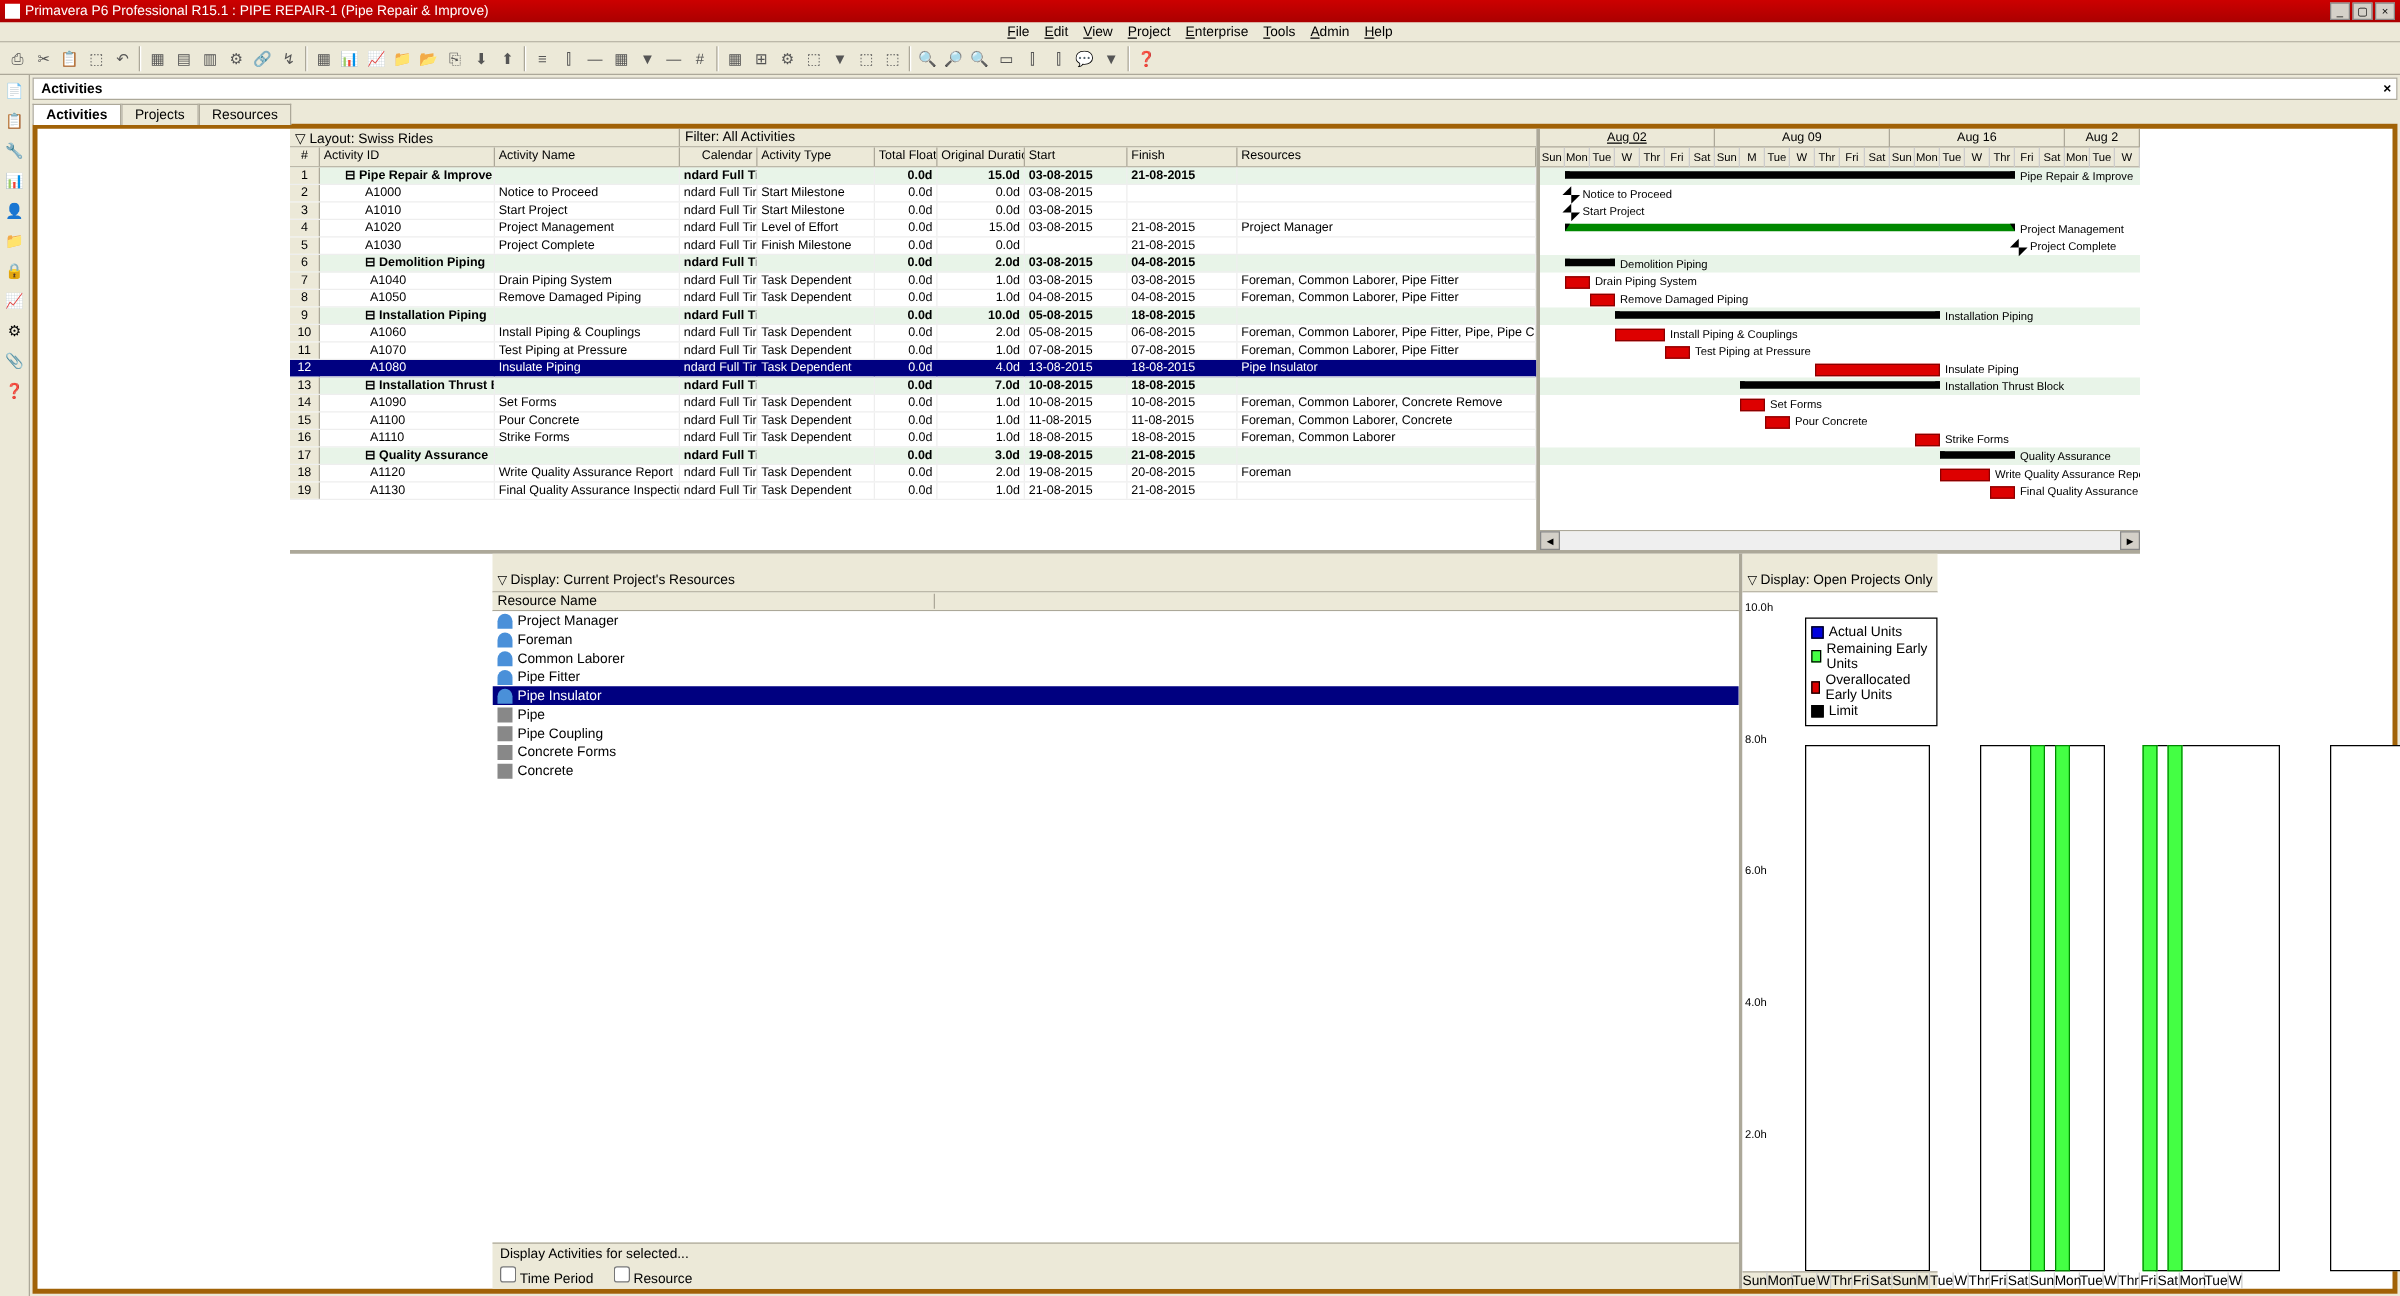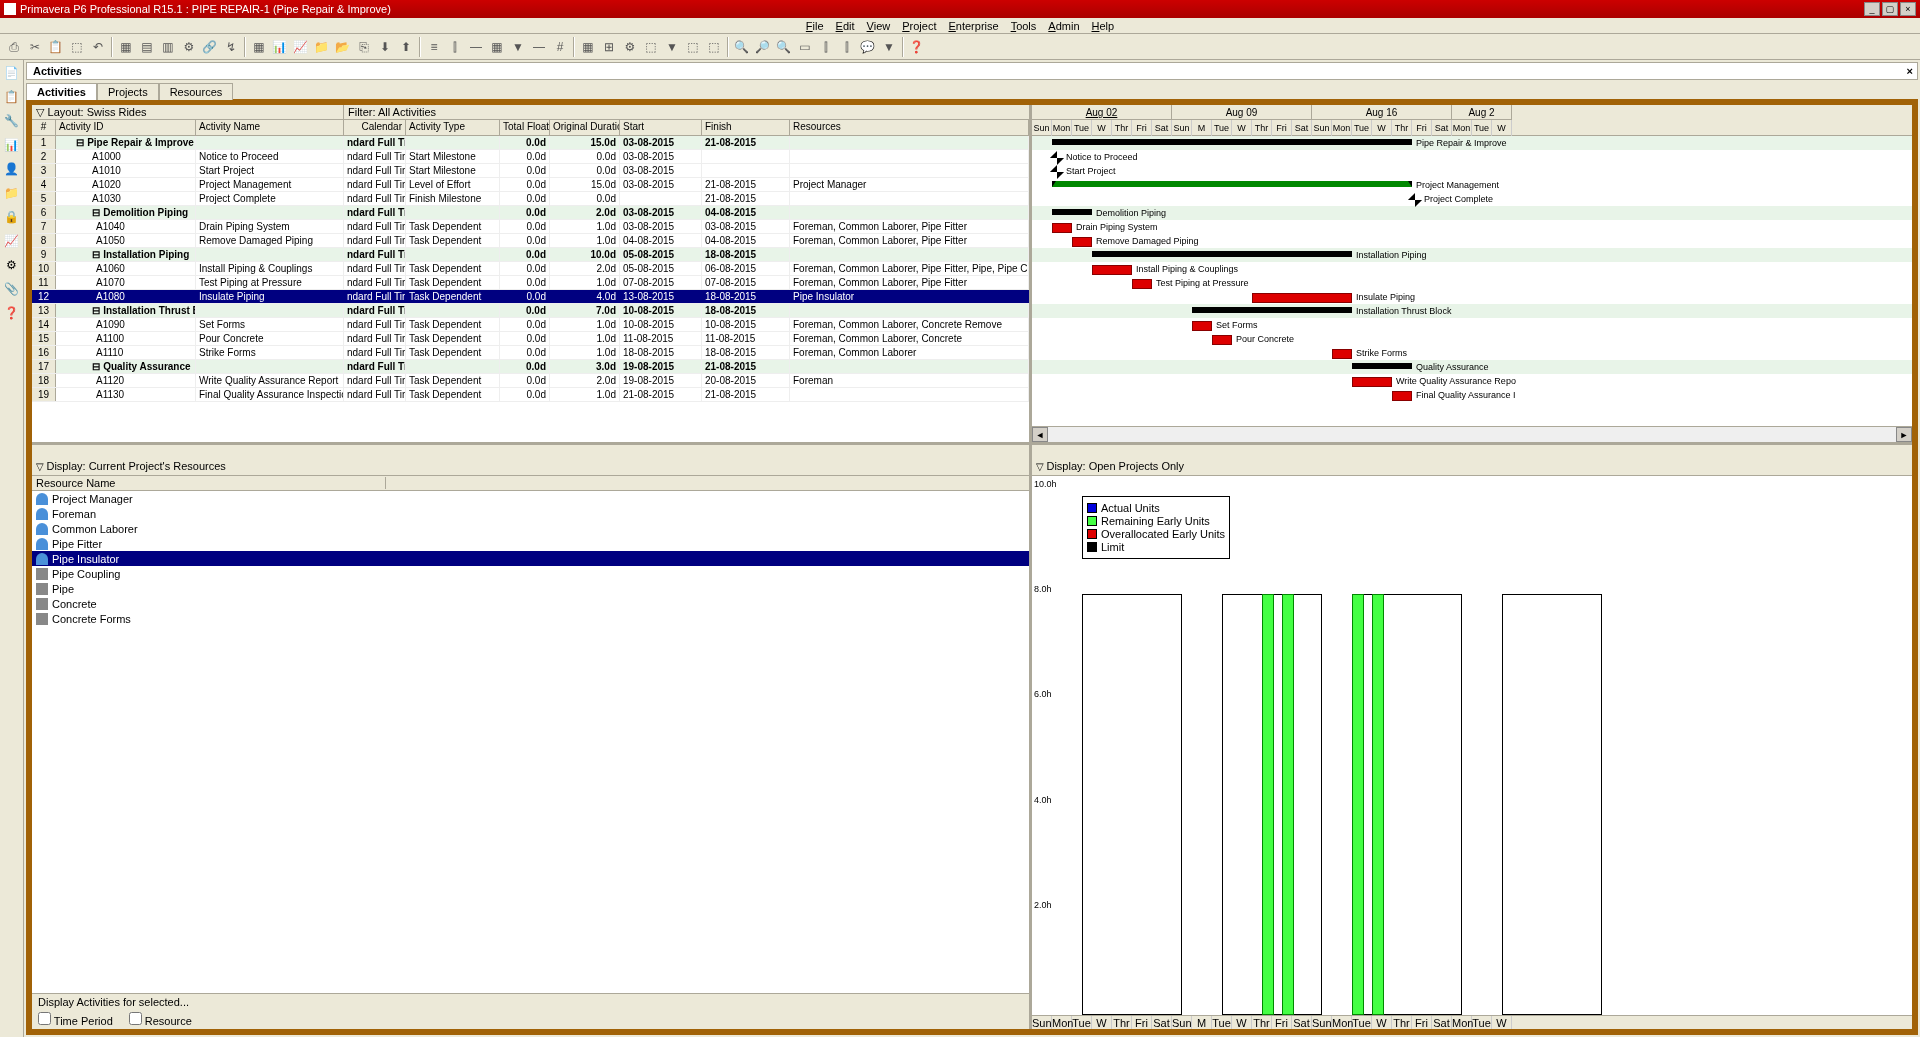--- a/index.html
+++ b/index.html
@@ -16,21 +16,21 @@
 .toolbar .sep { width:2px; height:20px; border-left:1px solid #aca899; border-right:1px solid #fff; margin:0 2px; }
 .main { display:flex; height:calc(100% - 60px); }
 .sidebar { width:24px; background:#ece9d8; border-right:1px solid #aca899; display:flex; flex-direction:column; align-items:center; padding-top:4px; gap:6px; }
 .sidebar .sbtn { width:18px; height:18px; display:flex; align-items:center; justify-content:center; font-size:12px; }
 .content { flex:1; display:flex; flex-direction:column; }
 .panel-title { background:#fff; border:1px solid #aca899; padding:2px 6px; font-weight:bold; margin:2px; position:relative; }
 .panel-title .close-x { position:absolute; right:4px; top:2px; font-size:11px; }
 .tab-row { display:flex; margin:0 2px; }
 .tab { padding:2px 10px; border:1px solid #aca899; background:#ece9d8; border-bottom:none; position:relative; top:1px; }
 .tab.active { background:#fff; font-weight:bold; z-index:2; }
-.workspace { flex:1; display:flex; flex-direction:column; margin:0 2px 2px 2px; border:6px solid #a16207; background:#fff; }
+.workspace { flex:1; display:flex; flex-direction:column; margin:0 2px 2px 2px; border:4px solid #a16207; background:#fff;align-items:center; }
 .upper { flex:0 0 340px; display:flex; border-bottom:3px solid #aca899; }
 .grid-pane { flex:0 0 1000px; display:flex; flex-direction:column; border-right:3px solid #aca899; overflow:hidden; }
 .info-row { display:flex; height:15px; background:#ece9d8; border-bottom:1px solid #aca899; font-size:10px; }
 .info-row .layout { flex:0 0 312px; padding:1px 4px; border-right:1px solid #aca899; }
 .info-row .filter { flex:1; padding:1px 4px; }
 .hdr-row { display:flex; background:#ece9d8; height:16px; border-bottom:1px solid #aca899; }
 .hdr-row div { border-right:1px solid #aca899; padding:1px 3px; font-size:10px; overflow:hidden; white-space:nowrap; }
 .col-num { width:24px; text-align:center; }
 .col-id { width:140px; }
 .col-name { width:148px; }
@@ -569,33 +569,33 @@
               <div class="res-item">
                 <span class="res-icon person"></span>
                 <span>Pipe Fitter</span>
               </div>
               <div class="res-item sel">
                 <span class="res-icon person"></span>
                 <span>Pipe Insulator</span>
               </div>
               <div class="res-item">
                 <span class="res-icon material"></span>
+                <span>Pipe</span>
+              </div>
+              <div class="res-item">
+                <span class="res-icon material"></span>
                 <span>Pipe Coupling</span>
               </div>
               <div class="res-item">
                 <span class="res-icon material"></span>
-                <span>Pipe</span>
+                <span>Concrete Forms</span>
               </div>
               <div class="res-item">
                 <span class="res-icon material"></span>
                 <span>Concrete</span>
-              </div>
-              <div class="res-item">
-                <span class="res-icon material"></span>
-                <span>Concrete Forms</span>
               </div>
             </div>
           <div class="res-footer">
             <div>Display Activities for selected...</div>
             <div class="res-checks">
               <label><input type="checkbox" style=""> <span>Time Period</span></label>
               <label><input type="checkbox" style=""> <span>Resource</span></label>
             </div>
           </div>
         </div>

